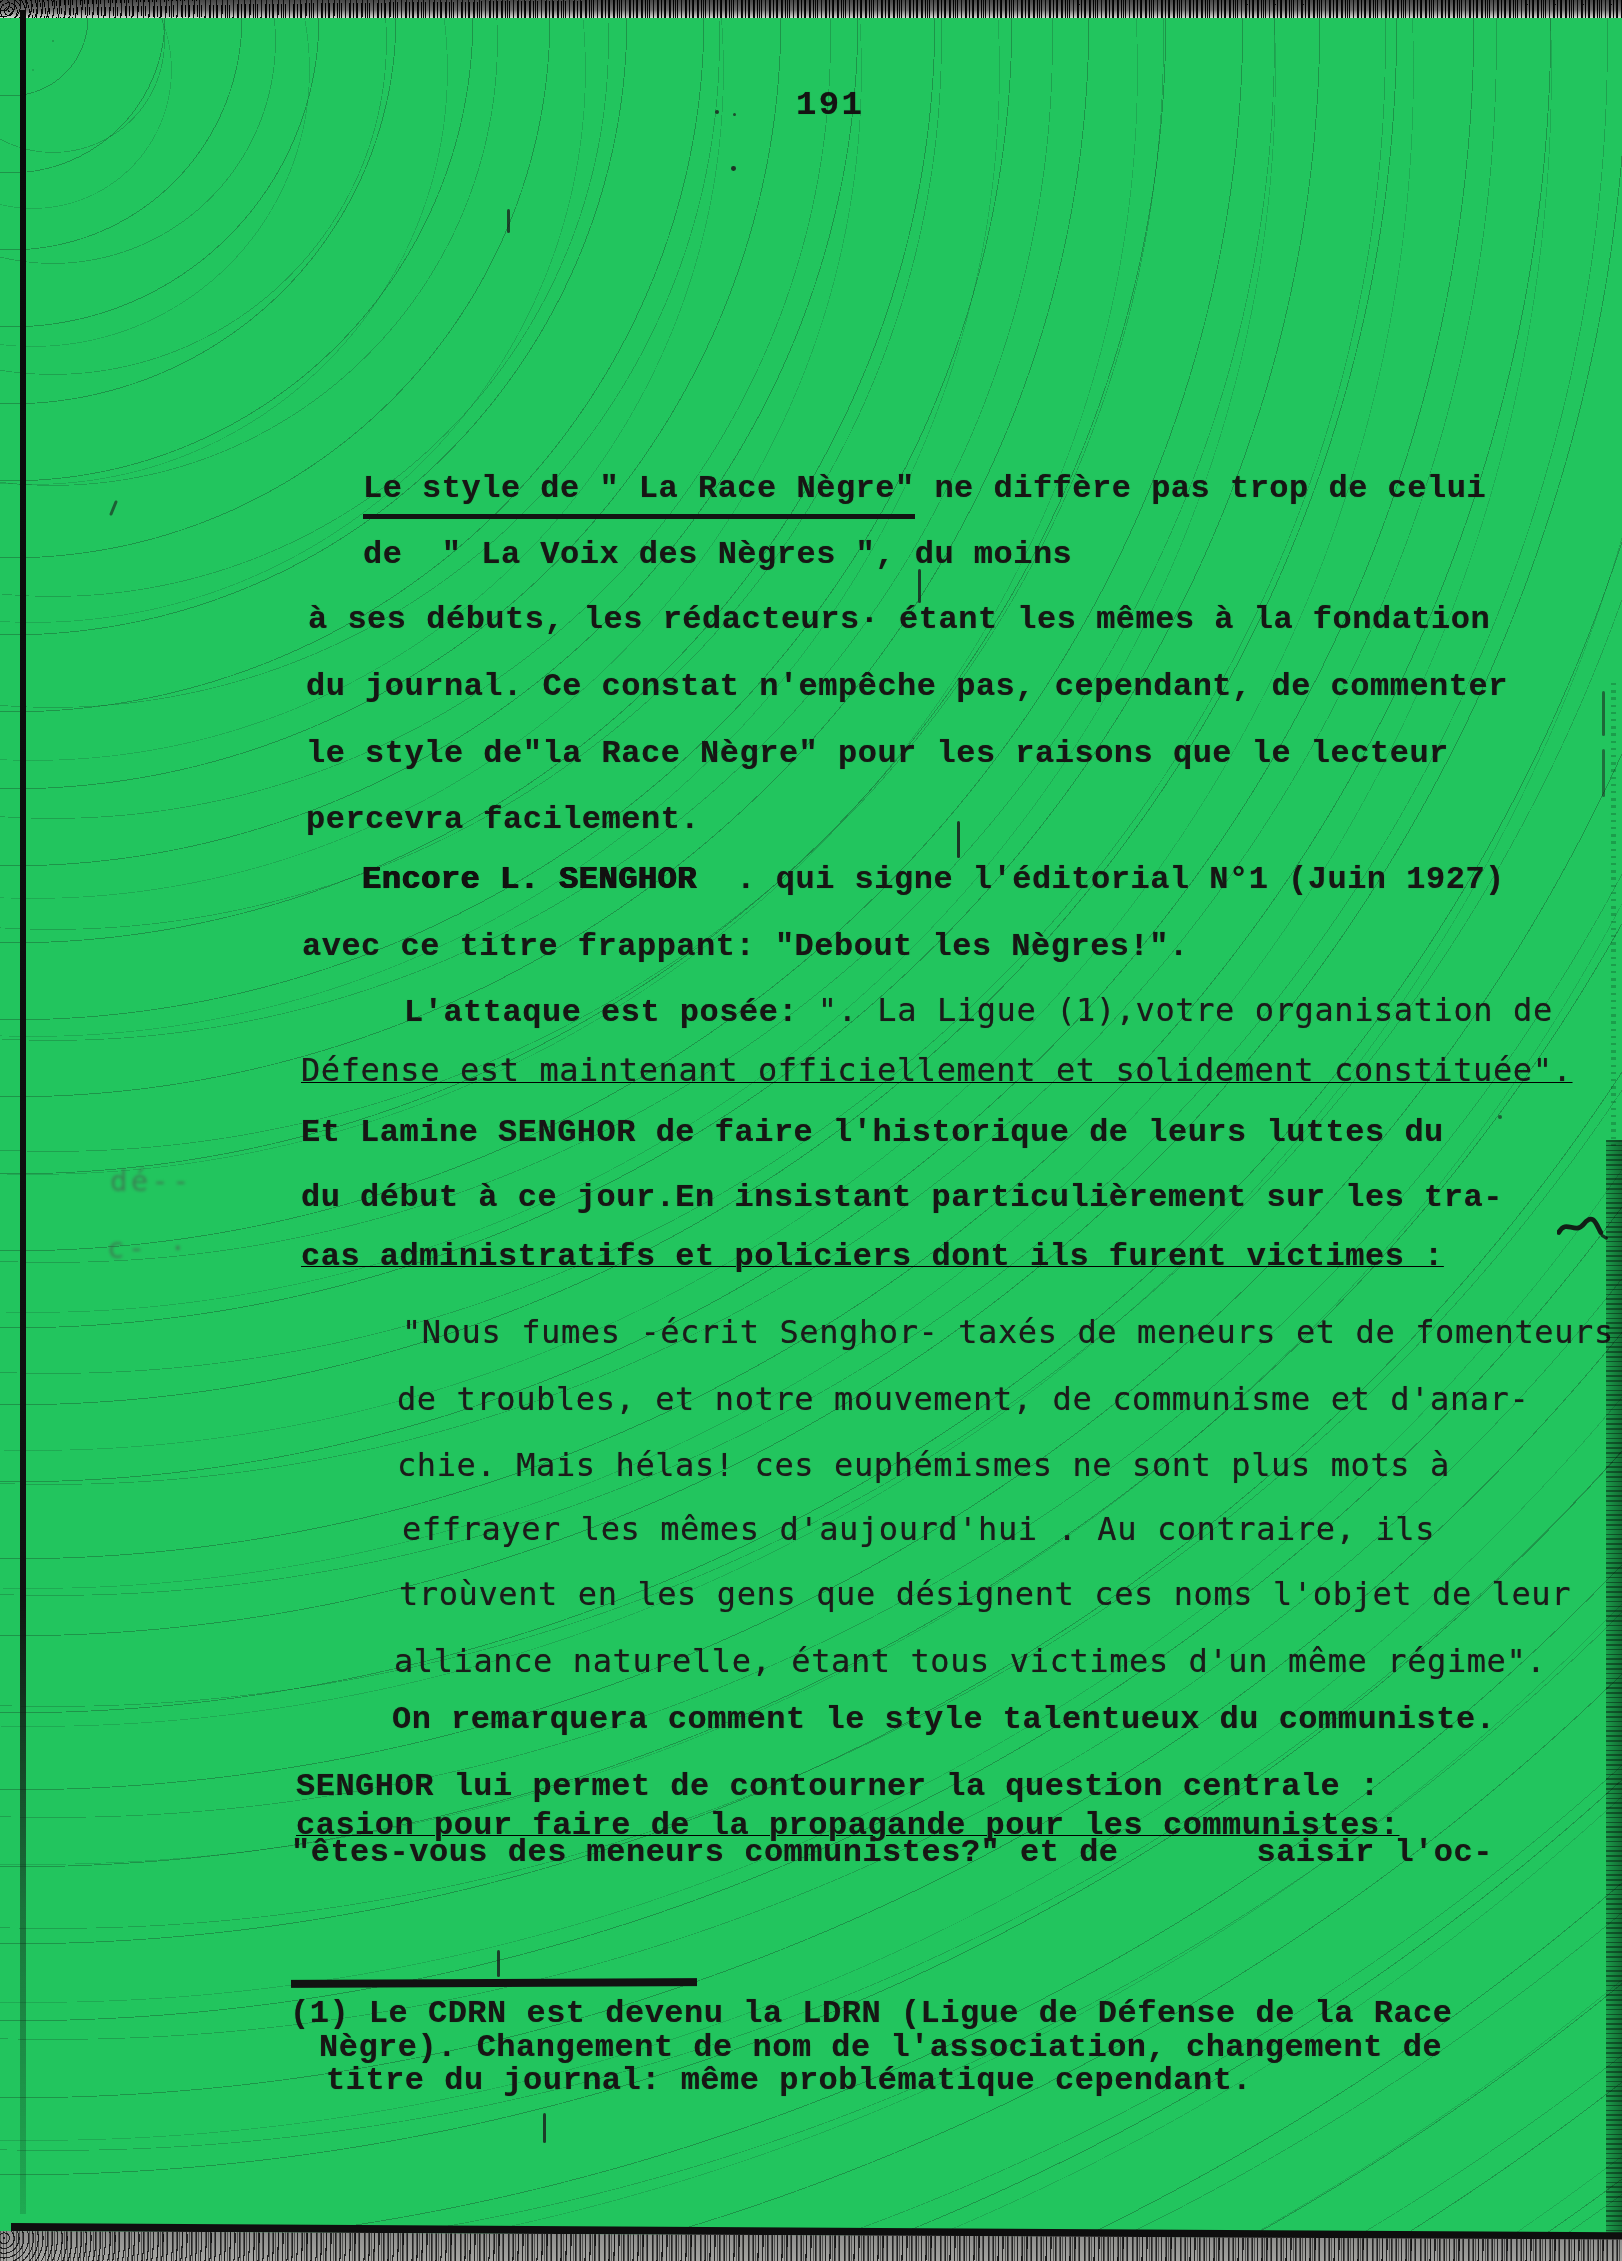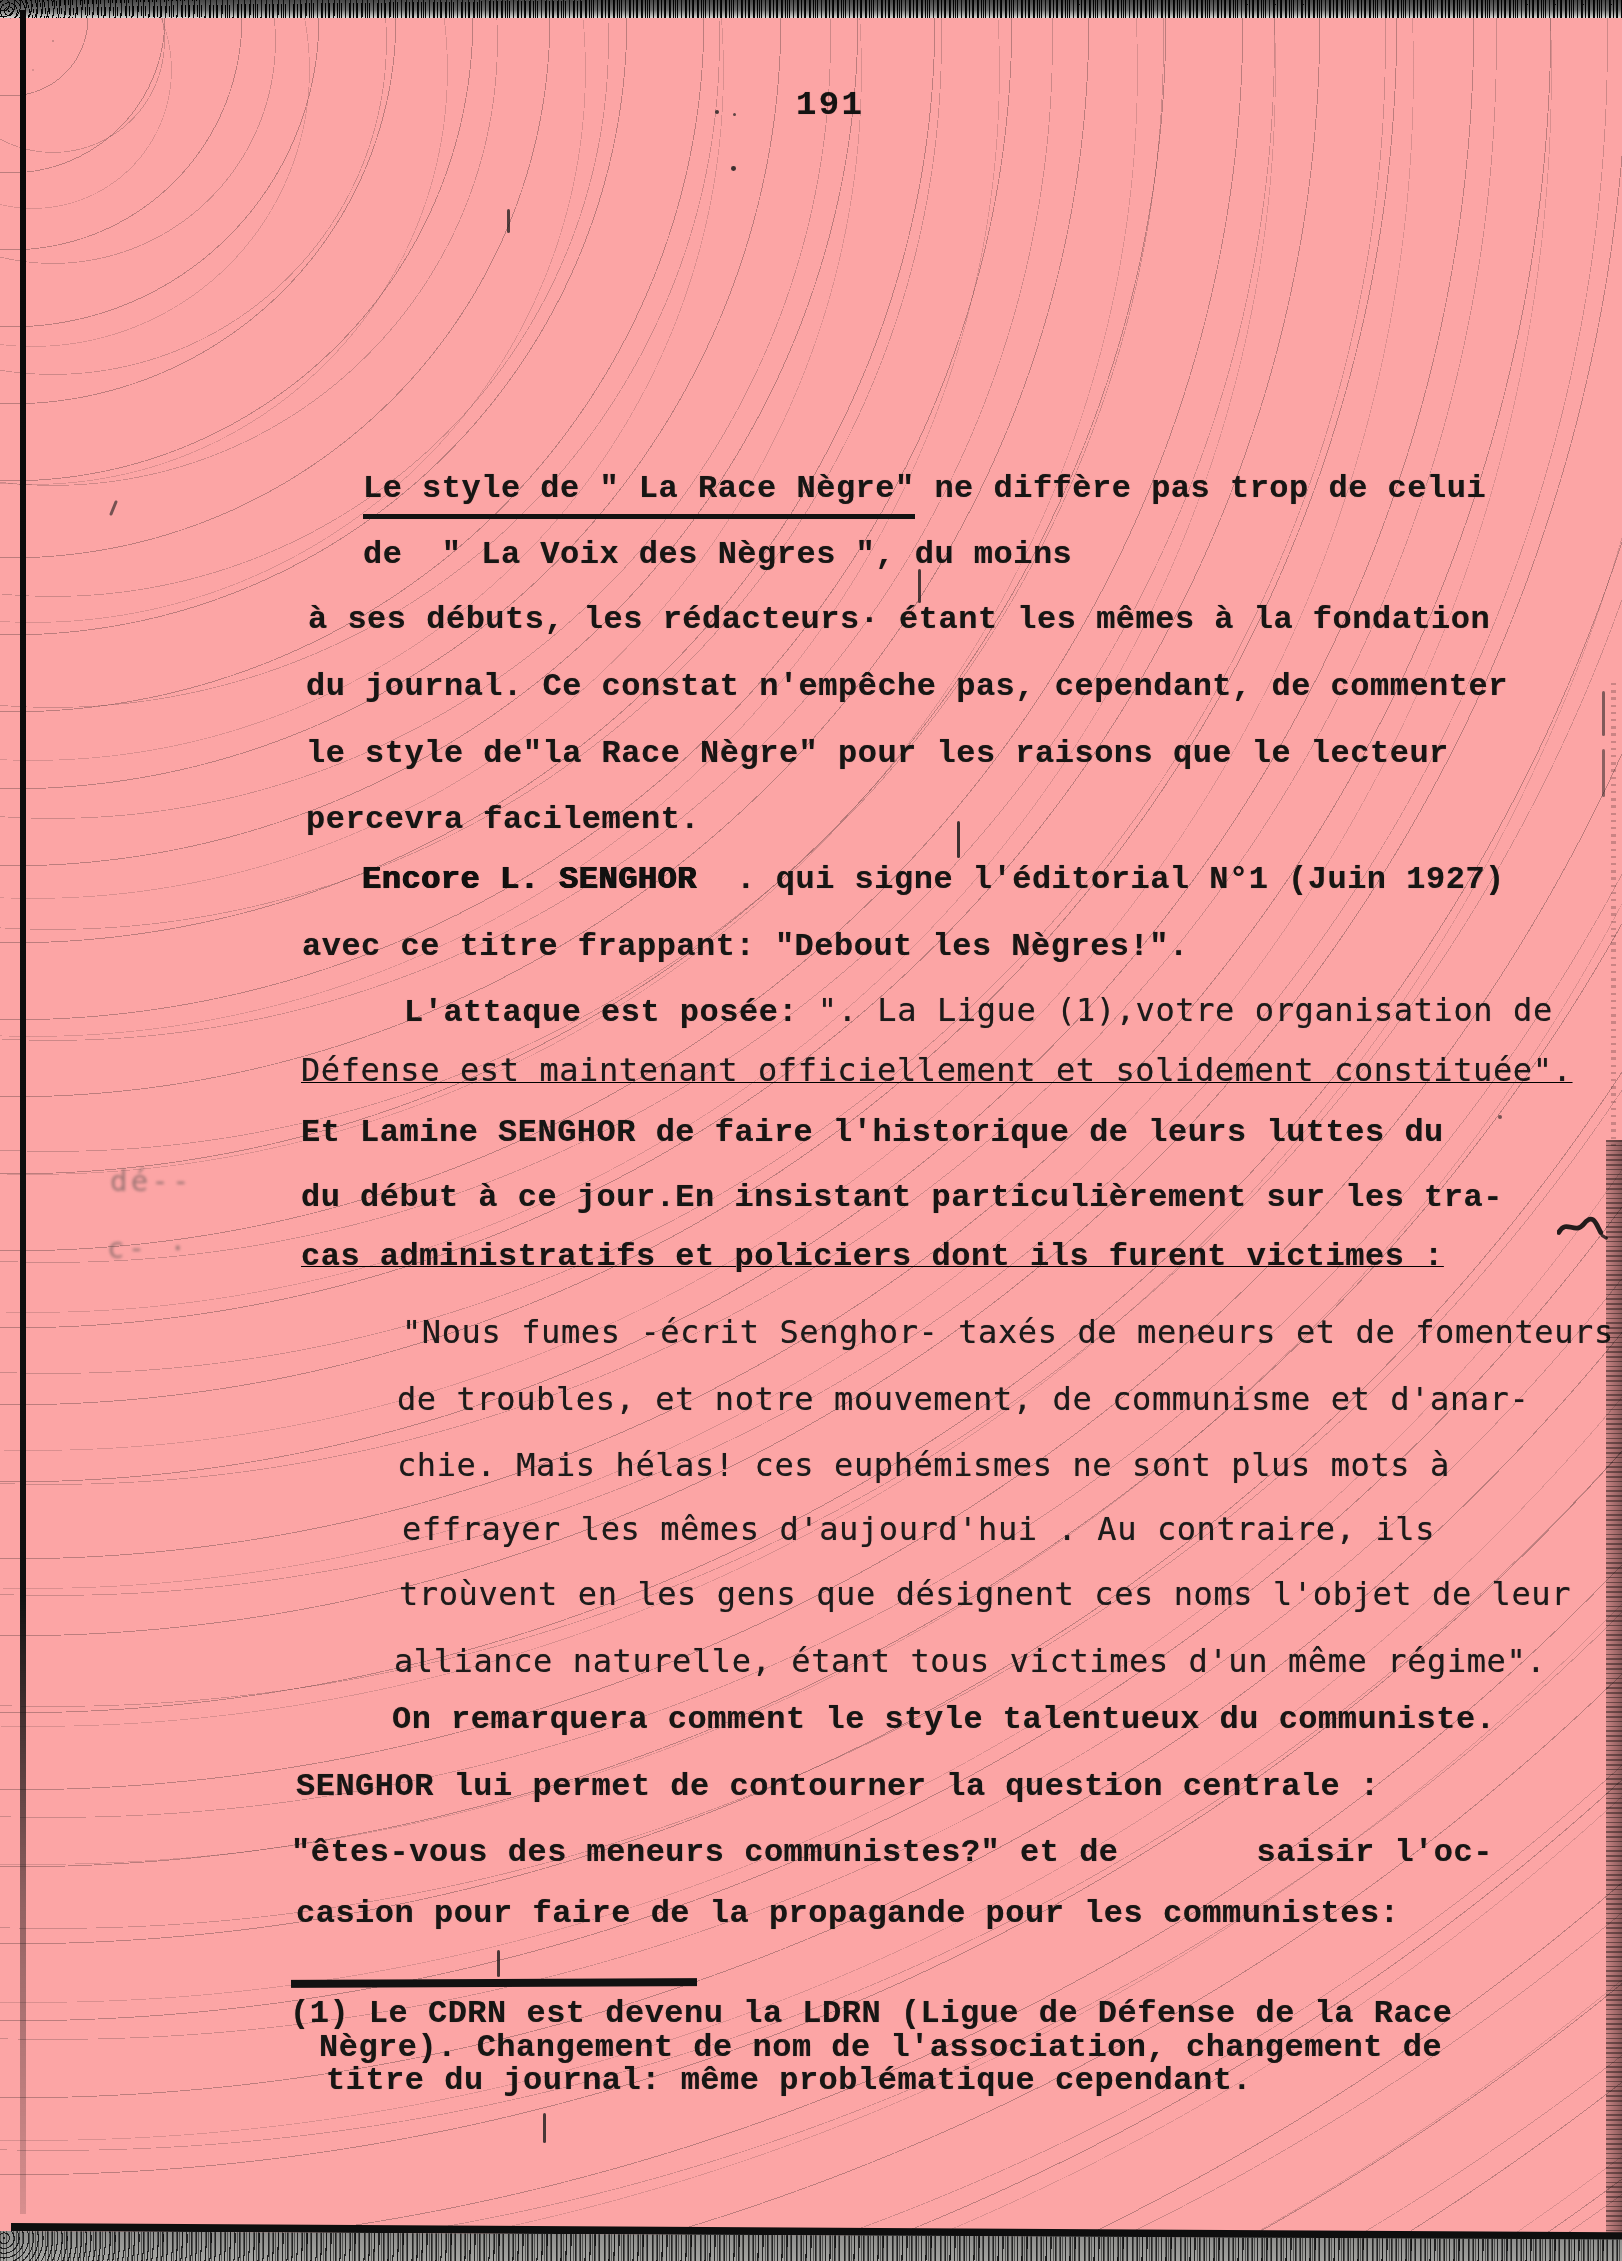--- a/index.html
+++ b/index.html
@@ -1,19 +1,19 @@
 <!DOCTYPE html>
 <html style="font-size:12.8px"><head>
 <meta charset="utf-8">
 <style>
   html,body{margin:0;padding:0;background:#e9e9e7;}
   .page{
     position:relative;
     width:1622px;height:2261px;
-    background:#fca5a5;
+    background:#22c55e;
     overflow:hidden;
     font-family:"Liberation Mono",monospace;
   }
   
   .speckle{
     position:absolute;inset:0;pointer-events:none;opacity:.5;
     background-image:
       repeating-radial-gradient(circle at 10.4px 18.4px, rgba(20,20,20,.55) 0 0.9px, transparent 0.9px 77px),
       repeating-radial-gradient(circle at 53px 41px, rgba(20,20,20,.4) 0 0.8px, transparent 0.8px 111px),
       repeating-radial-gradient(circle at 33px 70px, rgba(20,20,20,.3) 0 0.8px, transparent 0.8px 138px);
@@ -122,21 +122,21 @@
       <div class="line" style="left: 301px; top: 1239px; text-decoration: underline;"><span class="f-body">cas administratifs et policiers dont ils furent victimes :</span></div>
       <div class="line" style="left: 402px; top: 1314px;"><span class="f-quote">"Nous fumes -écrit Senghor- taxés de meneurs et de fomenteurs</span></div>
       <div class="line" style="left: 397px; top: 1381px;"><span class="f-quote">de troubles, et notre mouvement, de communisme et d'anar-</span></div>
       <div class="line" style="left: 397px; top: 1447px; text-align: center;"><span class="f-quote">chie. Mais hélas! ces euphémismes ne sont plus mots à</span></div>
       <div class="line" style="left: 402px; top: 1511px;"><span class="f-quote">effrayer les mêmes d'aujourd'hui . Au contraire, ils</span></div>
       <div class="line" style="left: 399px; top: 1576px; text-align: center;"><span class="f-quote">troùvent en les gens que désignent ces noms l'objet de leur</span></div>
       <div class="line" style="left: 394px; top: 1643px;"><span class="f-quote">alliance naturelle, étant tous victimes d'un même régime".</span></div>
       <div class="line" style="left: 392px; top: 1702px;"><span class="f-body">On remarquera comment le style talentueux du communiste.</span></div>
       <div class="line" style="left: 296px; top: 1769px;"><span class="f-body">SENGHOR lui permet de contourner la question centrale :</span></div>
       <div class="line" style="left: 291px; top: 1835px;"><span class="f-body">"êtes-vous des meneurs communistes?" et de       saisir l'oc-</span></div>
-      <div class="line" style="left: 296px; top: 1896px;"><span class="f-body">casion pour faire de la propagande pour les communistes:</span></div>
+      <div class="line" style="left: 296px; top: 1808px; text-decoration: underline;"><span class="f-body">casion pour faire de la propagande pour les communistes:</span></div>
       <div class="line" style="left: 290px; top: 1996px;"><span class="f-body">(1) Le CDRN est devenu la LDRN (Ligue de Défense de la Race</span></div>
       <div class="line" style="left: 319px; top: 2030px;"><span class="f-body">Nègre). Changement de nom de l'association, changement de</span></div>
       <div class="line" style="left: 326px; top: 2063px;"><span class="f-body">titre du journal: même problématique cependant.</span></div>
     </div>
 
   <div class="fn-rule"></div>
 
   <svg class="squiggle" width="51" height="27" viewBox="0 0 64 34">
     <path d="M2 22 C 12 4, 22 26, 34 11 S 50 14, 55 22" fill="none" stroke="#101010" stroke-width="6" stroke-linecap="round" opacity="0.92"></path>
     <path d="M57 26 l5 3" fill="none" stroke="#101010" stroke-width="4" stroke-linecap="round" opacity="0.8"></path>

